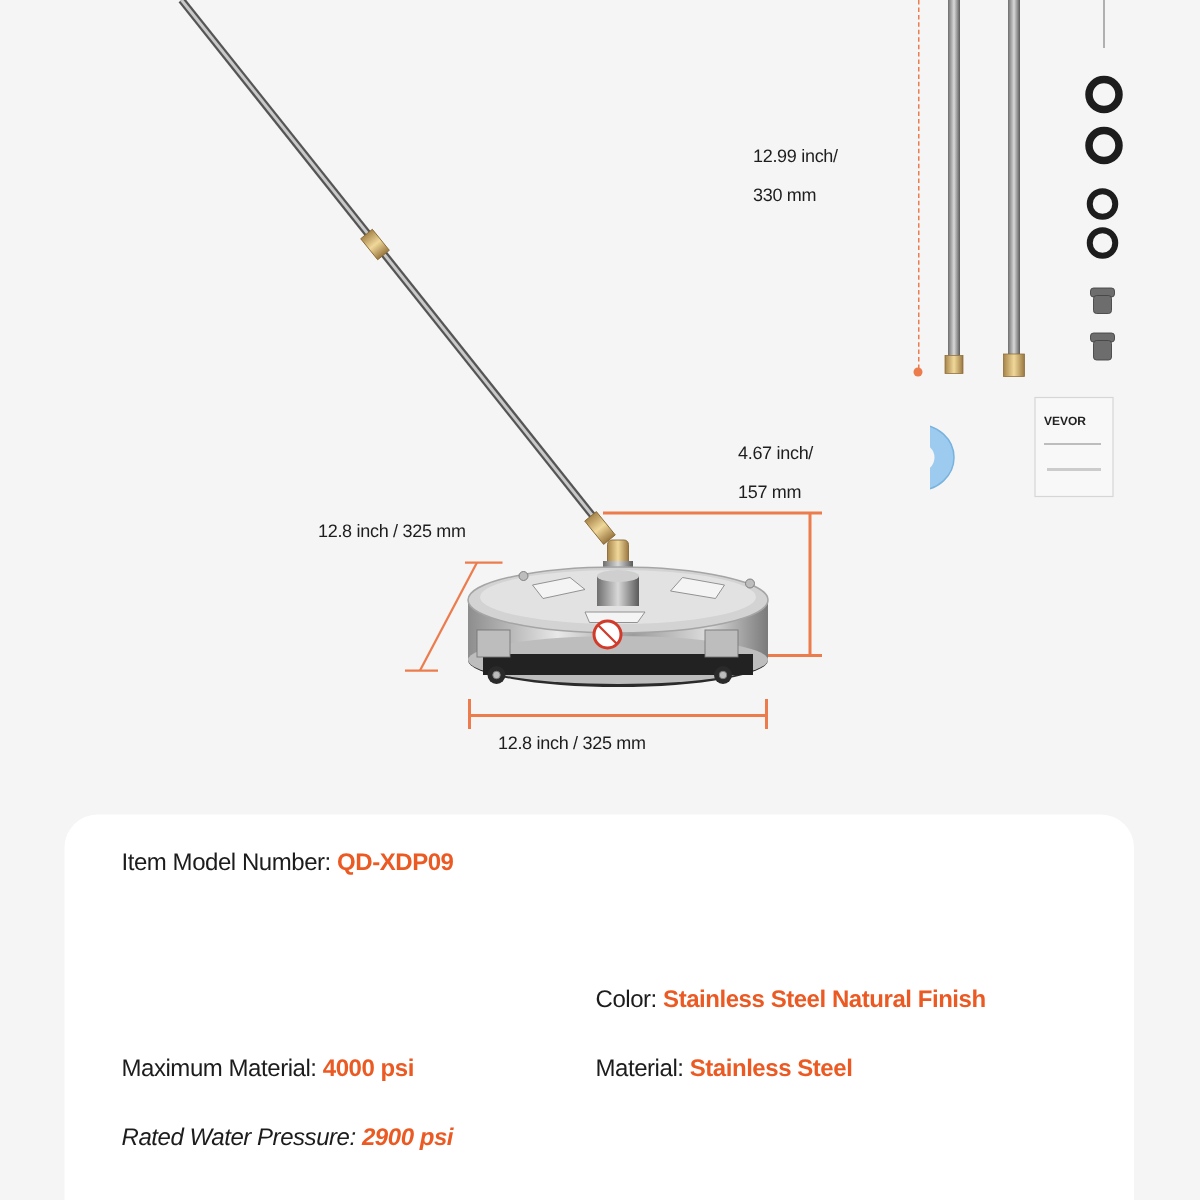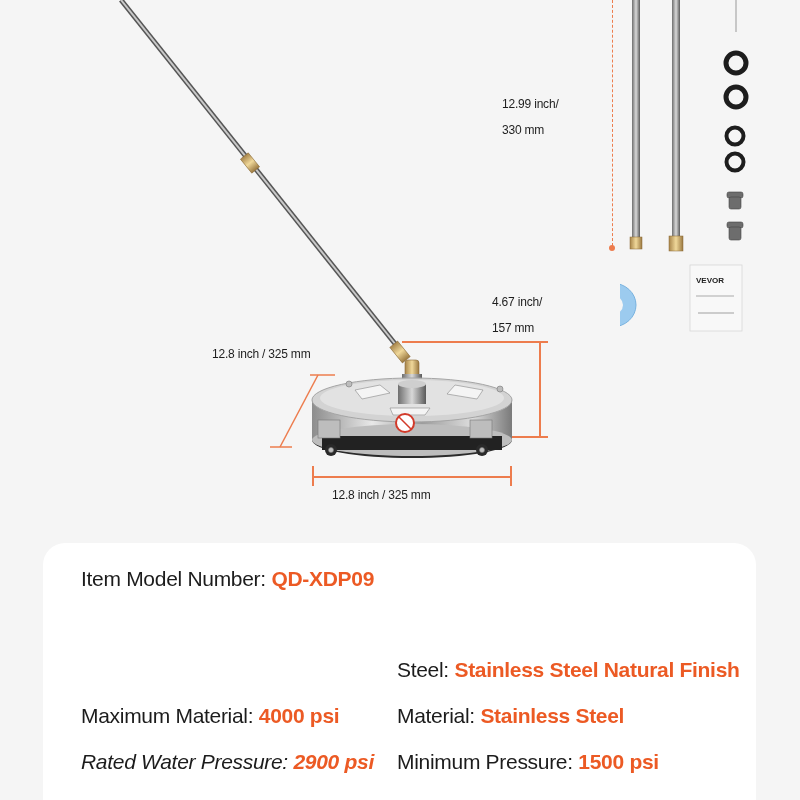--- a/index.html
+++ b/index.html
@@ -11,21 +11,21 @@
   }
   .abs { position:absolute; }
   .dim-label { font-size:12px; color:#1e1e1e; line-height:29px; letter-spacing:-0.2px; }
   .dim-line { background:#ed7c4d; }
   svg { display:block; }
 
   .spec-card {
     position:absolute; left:43px; top:543px; width:713px; height:300px;
     background:#ffffff; border-radius:22px;
   }
-  .spec-row { position:absolute; font-size:21px; white-space:nowrap; letter-spacing:-0.3px; }
+  .spec-row { position:absolute; font-size:16px; white-space:nowrap; letter-spacing:-0.3px; }
   .spec-row .lbl { color:#1c1c1c; }
   .spec-row .val { color:#ec5a24; font-weight:bold; }
 </style>
 </head>
 <body>
 
 <div class="abs" style="left:0;top:0;width:800px;height:540px;">
 
   <svg class="abs" style="left:0;top:0;" width="800" height="540">
     <defs>
@@ -148,32 +148,28 @@
     <line x1="78" y1="313" x2="114" y2="313" stroke="#ccc" stroke-width="2"></line>
   </svg>
 </div>
 
 <div class="spec-card">
   <div class="spec-row" style="left:38px;top:24px;">
     <span class="lbl">Item Model Number:</span>
     <span class="val">QD-XDP09</span>
   </div>
   <div class="spec-row" style="left:354px;top:115px;">
-    <span class="lbl">Steel:</span>
+    <span class="lbl">Color:</span>
     <span class="val">Stainless Steel Natural Finish</span>
   </div>
   <div class="spec-row" style="left:38px;top:161px;">
     <span class="lbl">Maximum Material:</span>
     <span class="val">4000 psi</span>
   </div>
   <div class="spec-row" style="left:354px;top:161px;">
     <span class="lbl">Material:</span>
     <span class="val">Stainless Steel</span>
   </div>
   <div class="spec-row" style="left:38px;top:207px;font-style:italic;">
     <span class="lbl">Rated Water Pressure:</span>
     <span class="val">2900 psi</span>
   </div>
-  <div class="spec-row" style="left:354px;top:207px;">
-    <span class="lbl">Minimum Pressure:</span>
-    <span class="val">1500 psi</span>
-  </div>
 </div>
 
 </body></html>

